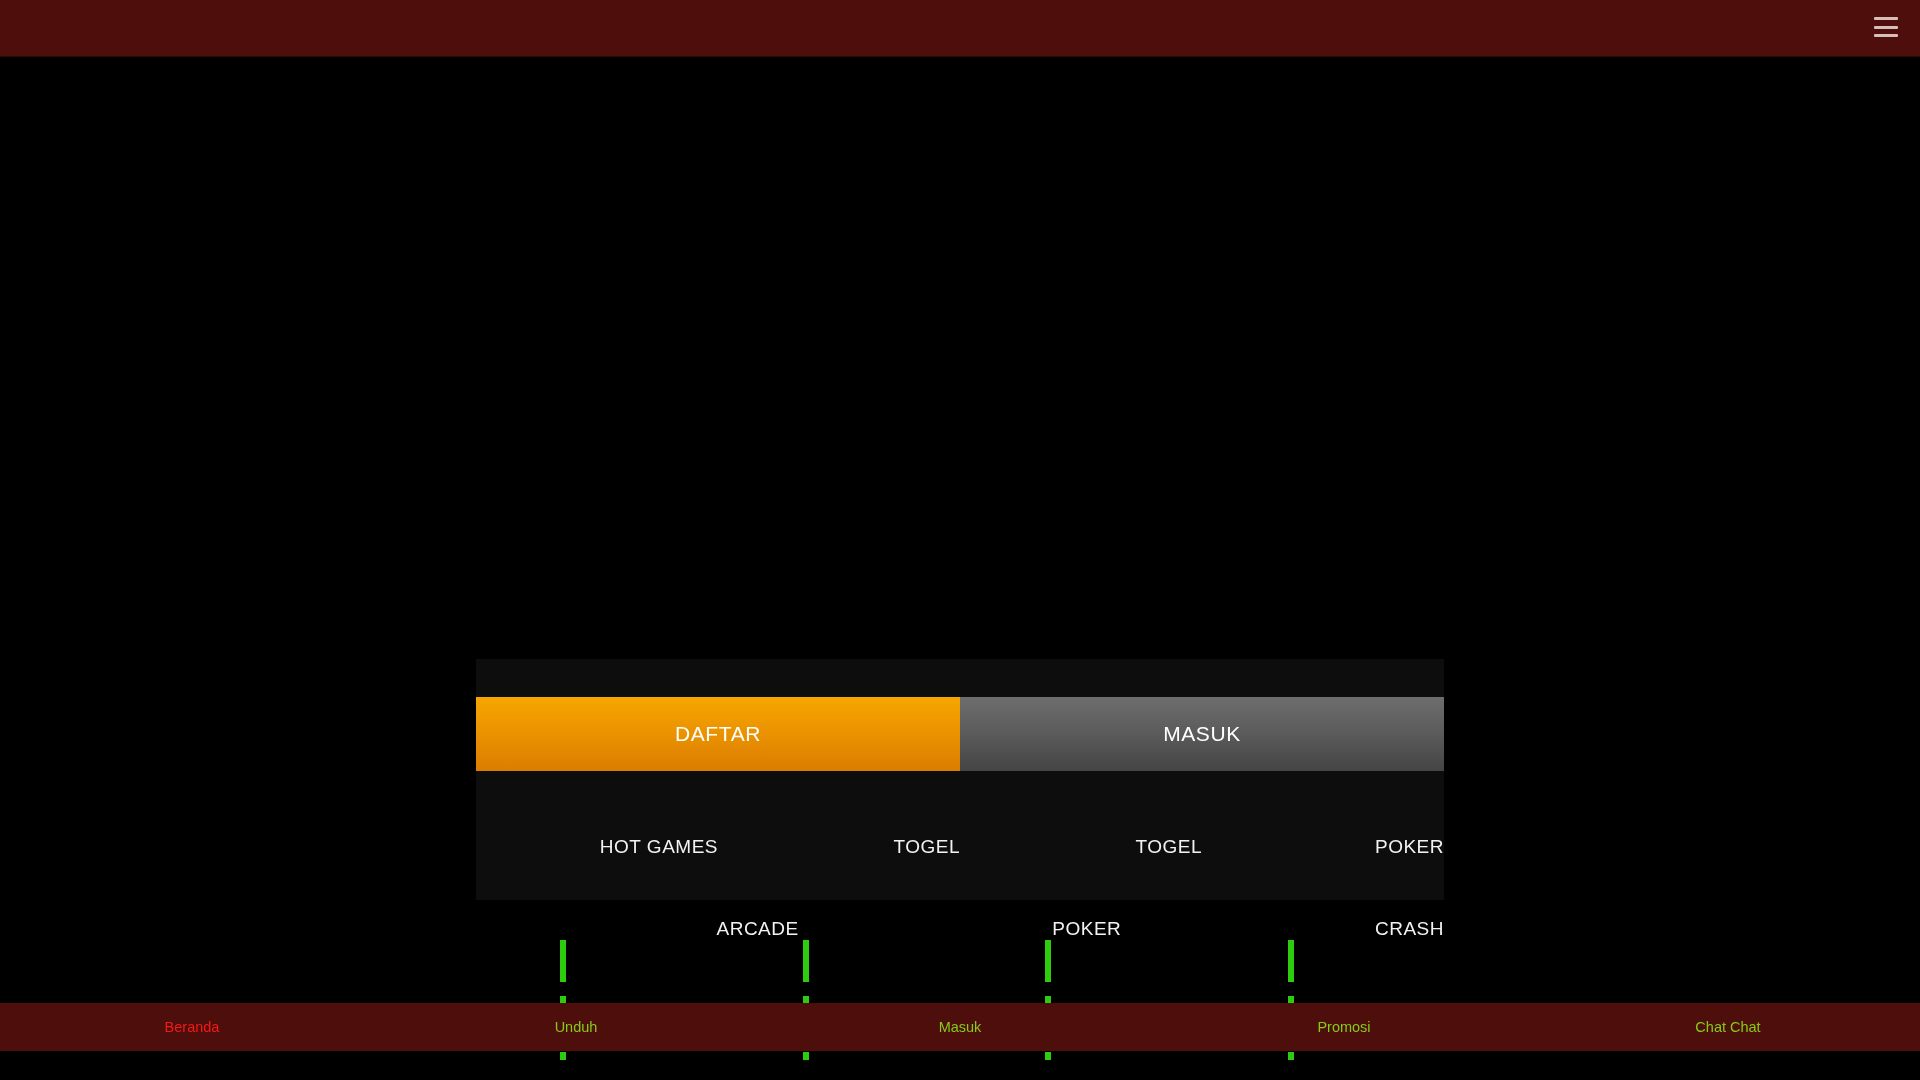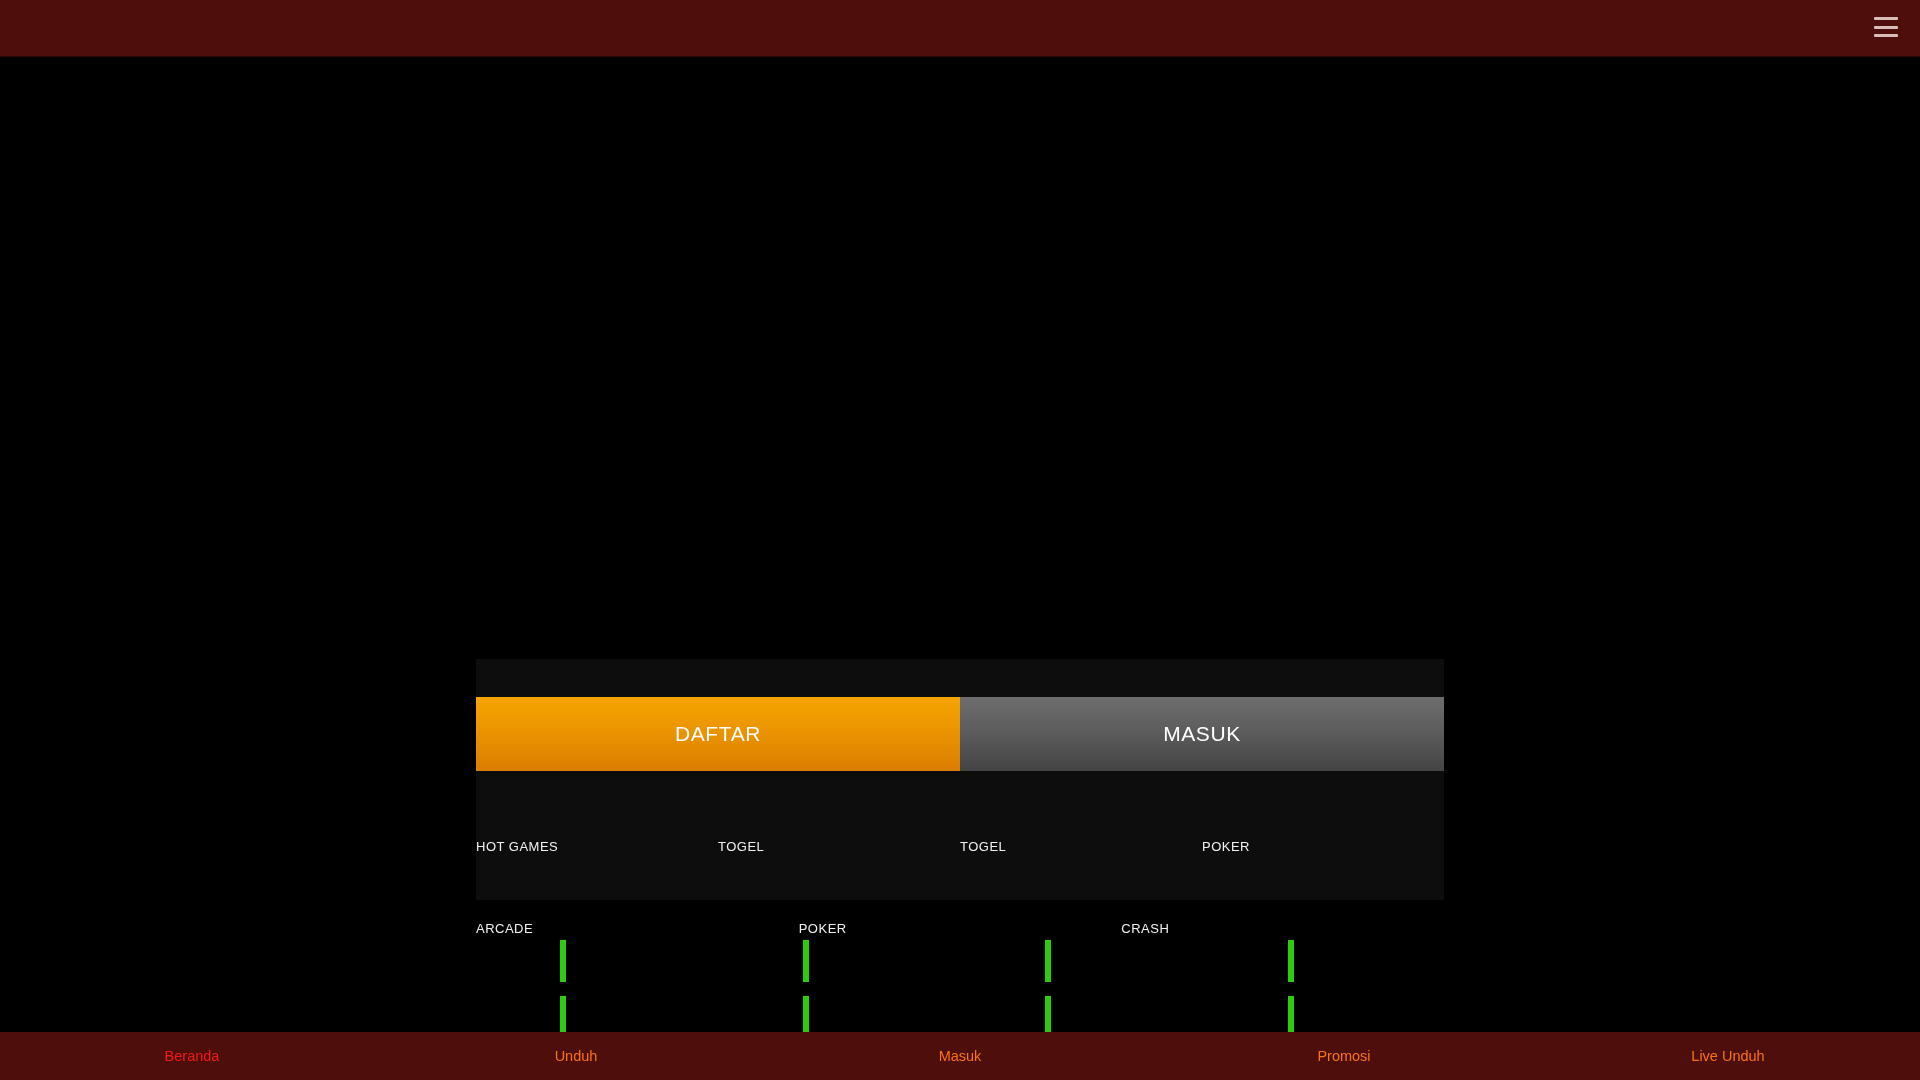--- a/index.html
+++ b/index.html
@@ -92,23 +92,23 @@
     display:flex;
     width:968px;
     height:65px;
   }
   .catrow:first-child { margin-top:27px; }
   .catrow:last-child  { margin-top:17px; }
   .catcell {
     flex:1 1 0;
     display:flex;
     align-items:center;
-    justify-content:flex-start;
+    justify-content:flex-end;
     color:#f2f2f2;
-    font-size:13px;
+    font-size:19px;
     letter-spacing:.5px;
     cursor:pointer;
     user-select:none;
   }
 
   
   .loadzone {
     position:absolute;
     left:476px; top:910px;
     width:968px; height:122px;
@@ -123,33 +123,33 @@
     background:#2ecc0f;
     display:block;
   }
   .bar-a { height:42px; margin-top:30px; }
   .bar-b { height:42px; margin-top:14px; }
   .bar-c { height:8px;  margin-top:14px; }
 
   
   .bottomnav {
     position:absolute;
-    left:0; top:1032px;
+    left:0; top:1003px;
     width:1920px; height:48px;
     background:#4e0e0b;
     display:flex;
     align-items:center;
   }
   .navitem {
     flex:1 1 0;
     height:48px;
     display:flex;
     align-items:center;
     justify-content:center;
-    color:#f97316;
+    color:#84cc16;
     font-size:14.5px;
     cursor:pointer;
     user-select:none;
   }
   .navitem.active { color:#f21a18; }
 </style>
 </head>
 <body>
 
 <div id="app">
@@ -231,17 +231,17 @@
     <div class="navitem">
       <span>Unduh</span>
     </div>
     <div class="navitem">
       <span>Masuk</span>
     </div>
     <div class="navitem">
       <span>Promosi</span>
     </div>
     <div class="navitem">
-      <span>Live Unduh</span>
+      <span>Chat Chat</span>
     </div>
   </div>
 
 </div>
 
 </body></html>

